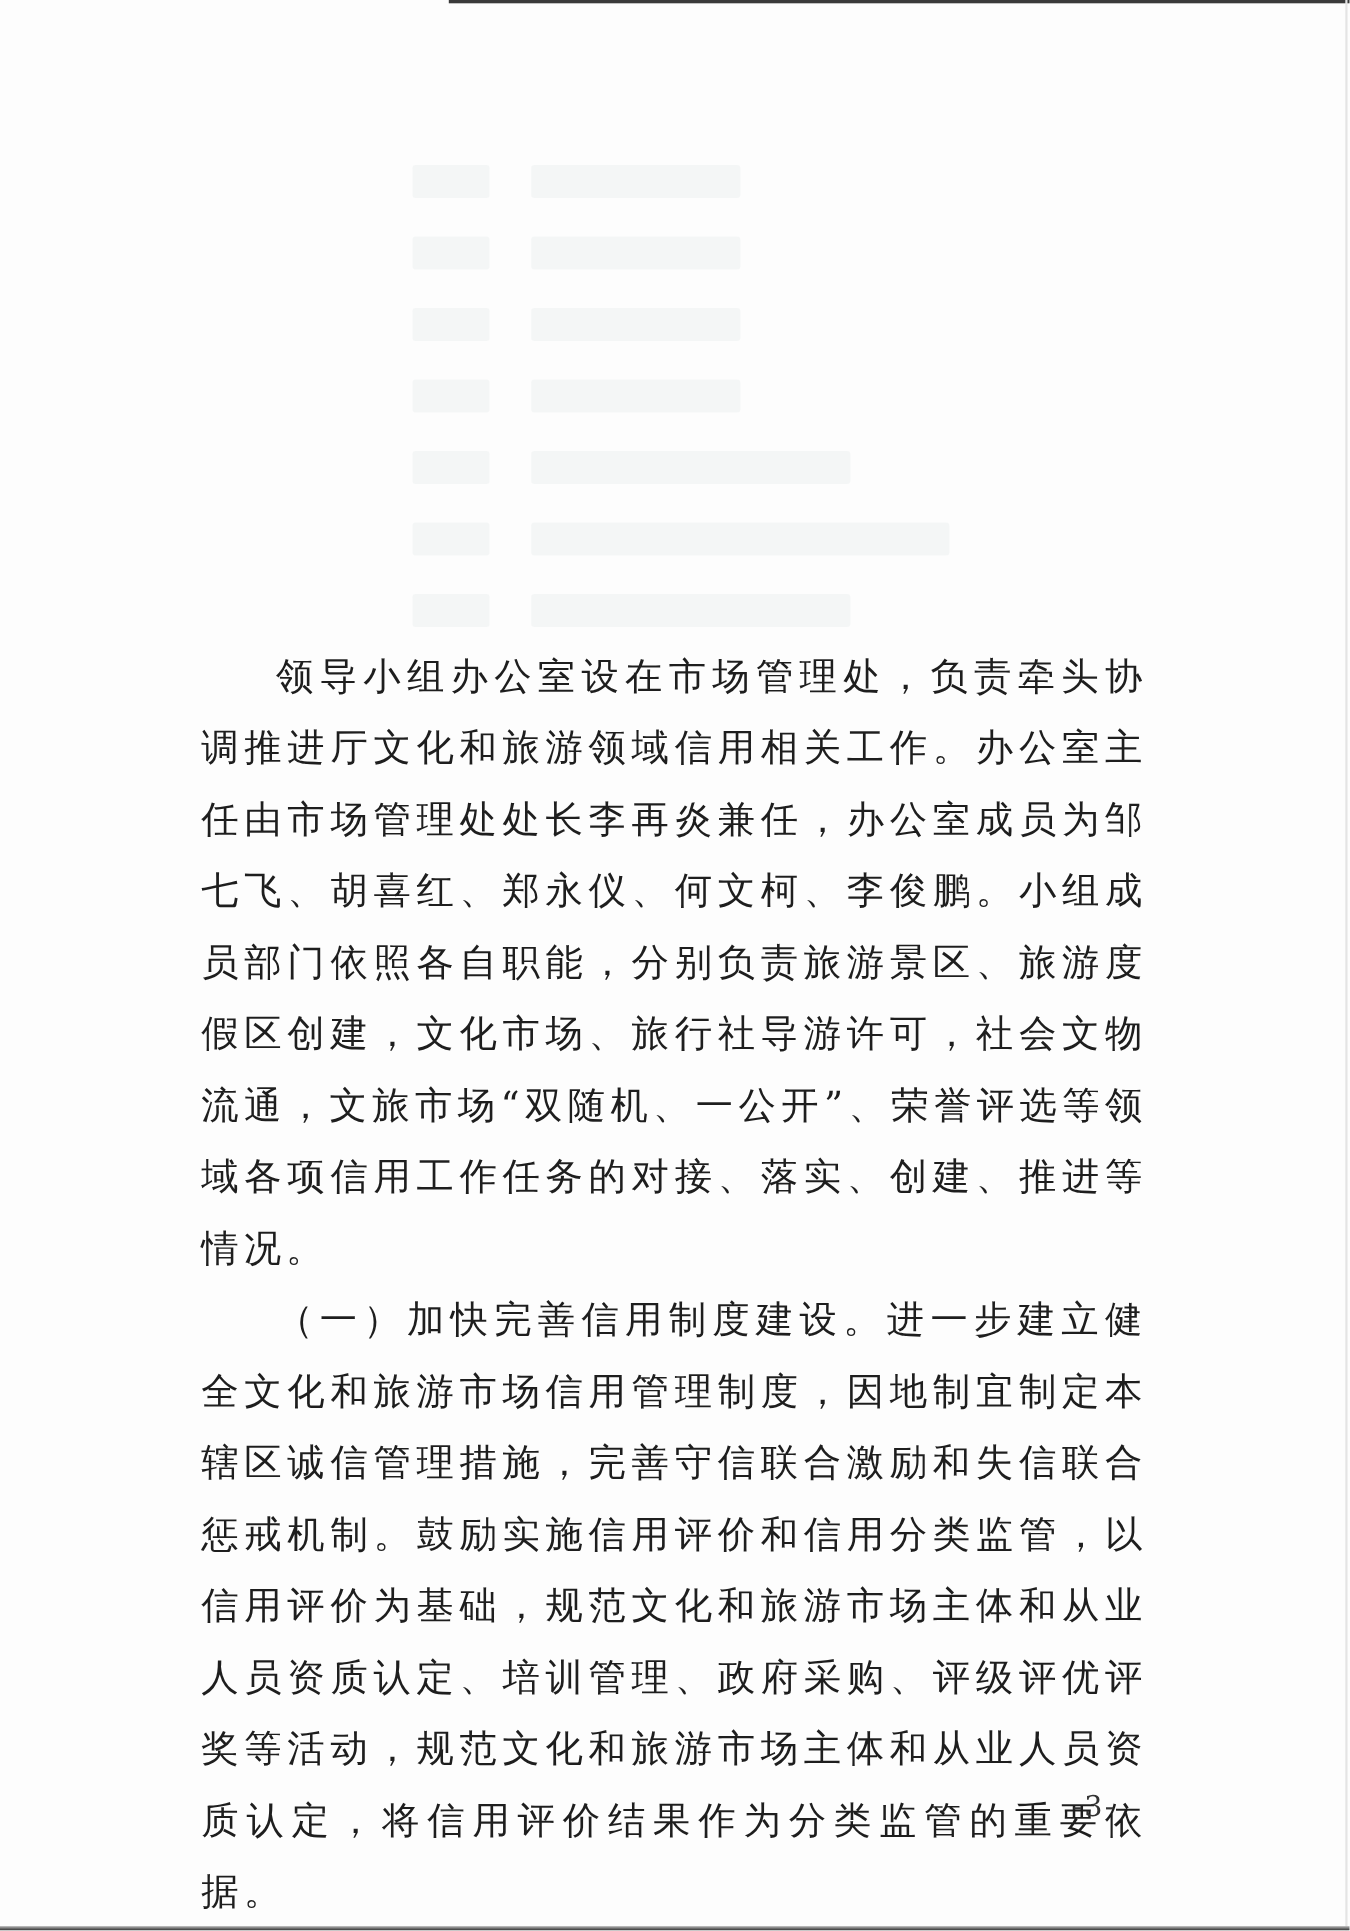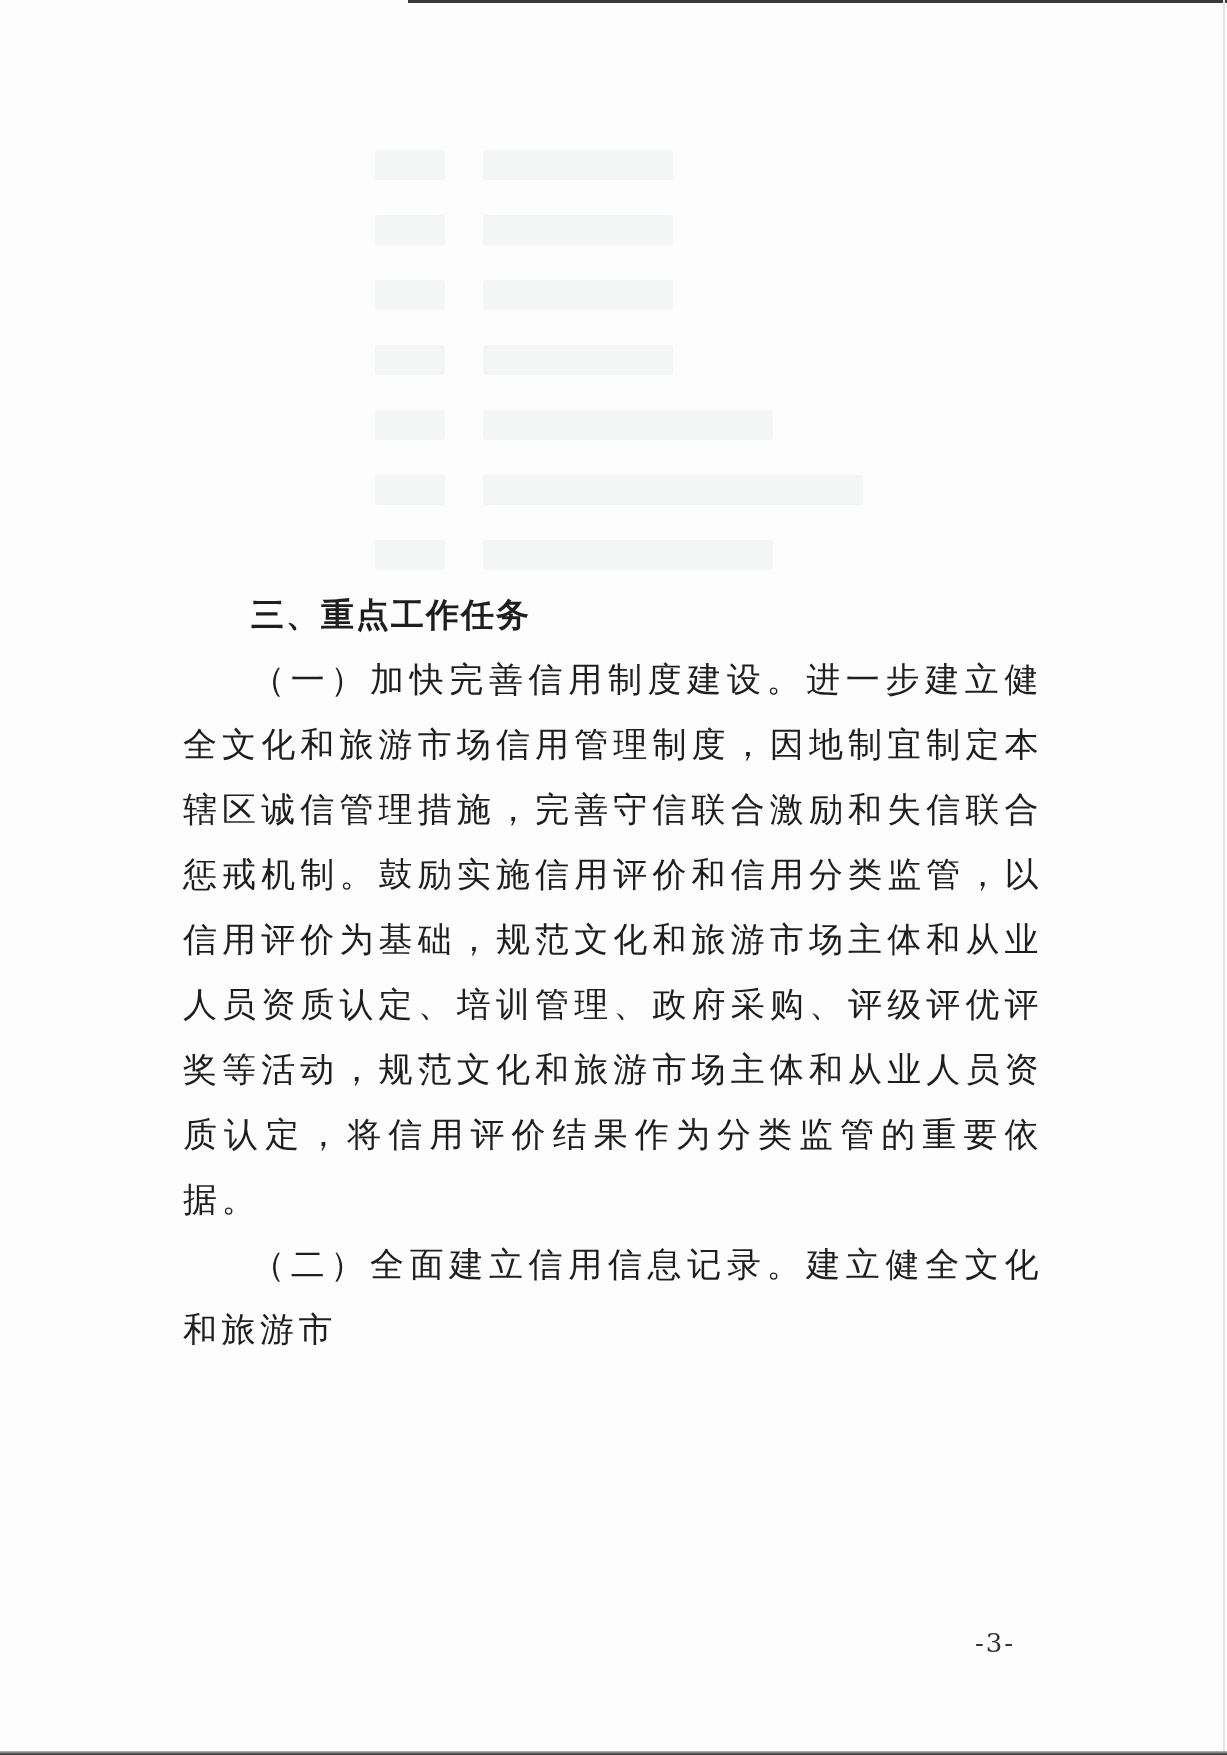--- a/index.html
+++ b/index.html
@@ -62,20 +62,20 @@
       <div class="ghost-cell" style="width:70px"></div>
       <div class="ghost-cell" style="width:380px"></div>
     </div>
   <div class="ghost-row" style="top:400px">
       <div class="ghost-cell" style="width:70px"></div>
       <div class="ghost-cell" style="width:290px"></div>
     </div>
 </div>
 
 <div class="body-text">
-  <h2>三、重点工作任务</h2>
+  <p>领导小组办公室设在市场管理处，负责牵头协调推进厅文化和旅游领域信用相关工作。办公室主任由市场管理处处长李再炎兼任，办公室成员为邹七飞、胡喜红、郑永仪、何文柯、李俊鹏。小组成员部门依照各自职能，分别负责旅游景区、旅游度假区创建，文化市场、旅行社导游许可，社会文物流通，文旅市场“双随机、一公开”、荣誉评选等领域各项信用工作任务的对接、落实、创建、推进等情况。</p>
   <p>（一）加快完善信用制度建设。进一步建立健全文化和旅游市场信用管理制度，因地制宜制定本辖区诚信管理措施，完善守信联合激励和失信联合惩戒机制。鼓励实施信用评价和信用分类监管，以信用评价为基础，规范文化和旅游市场主体和从业人员资质认定、培训管理、政府采购、评级评优评奖等活动，规范文化和旅游市场主体和从业人员资质认定，将信用评价结果作为分类监管的重要依据。</p>
   <p>（二）全面建立信用信息记录。建立健全文化和旅游市</p>
 </div>
 
 <div class="page-number">-3-</div>
 
 <div class="bottom-edge"></div>
 
 </body></html>

